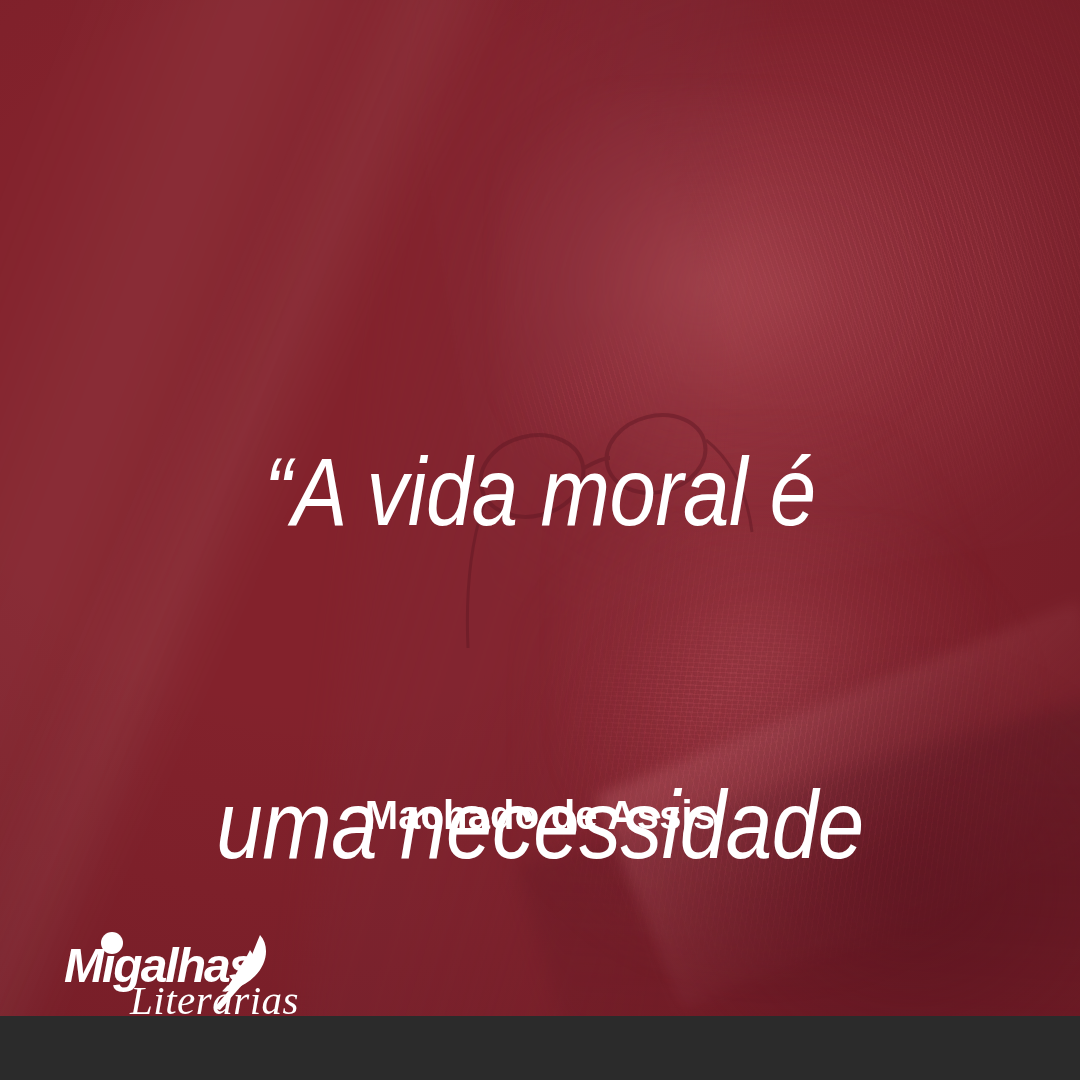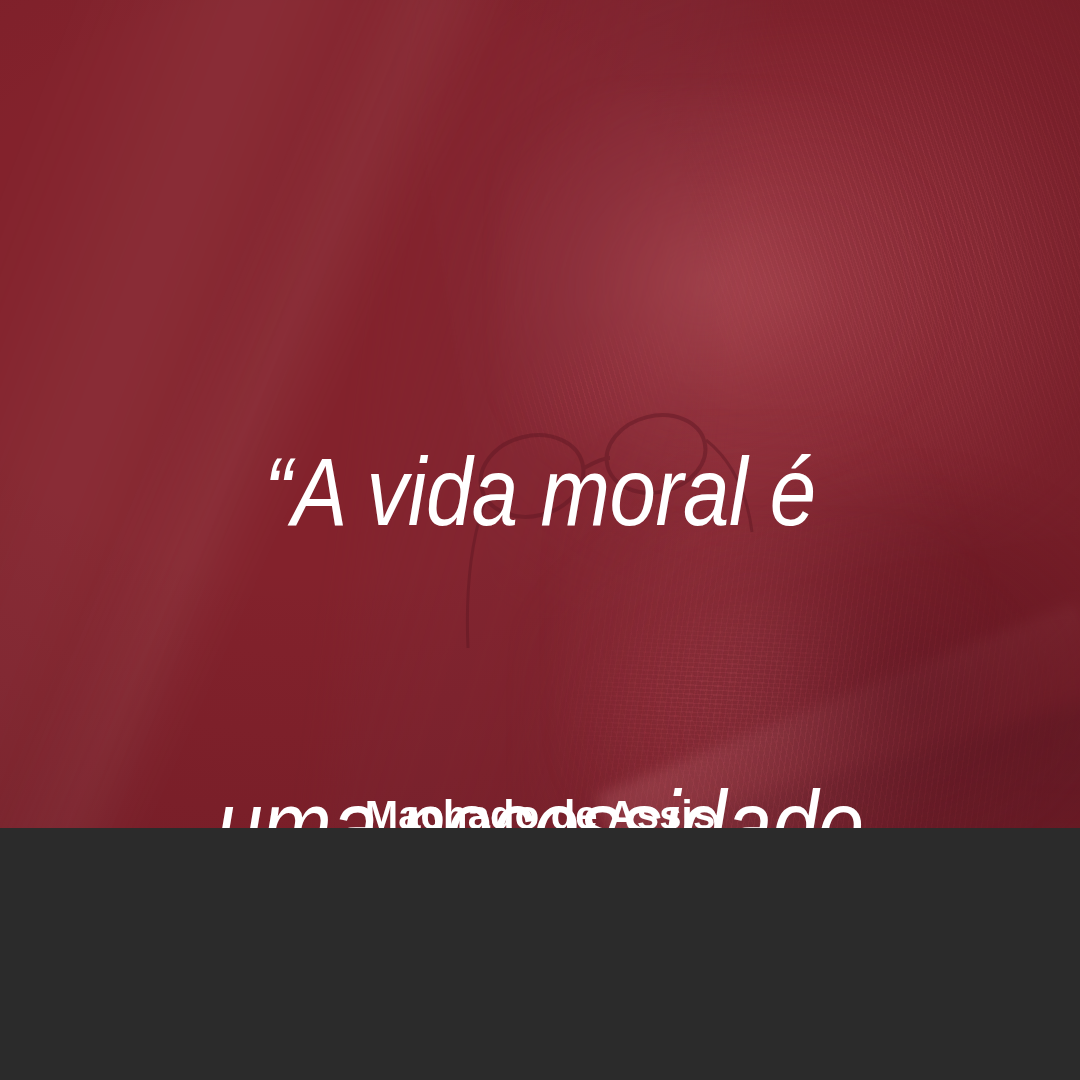--- a/index.html
+++ b/index.html
@@ -1,18 +1,18 @@
 <!DOCTYPE html>
 <html><head>
 <meta charset="utf-8">
 <style>
   html,body{margin:0;padding:0;background:#2b2b2b;}
   .canvas{
     position:relative;
-    width:1080px;height:828px;
+    width:1080px;height:1016px;
     overflow:hidden;
     background:#83222c;
     font-family:"Liberation Sans", sans-serif;
     -webkit-font-smoothing:antialiased;
   }
 
   
   .portrait{position:absolute;inset:0;overflow:hidden;}
 
   

